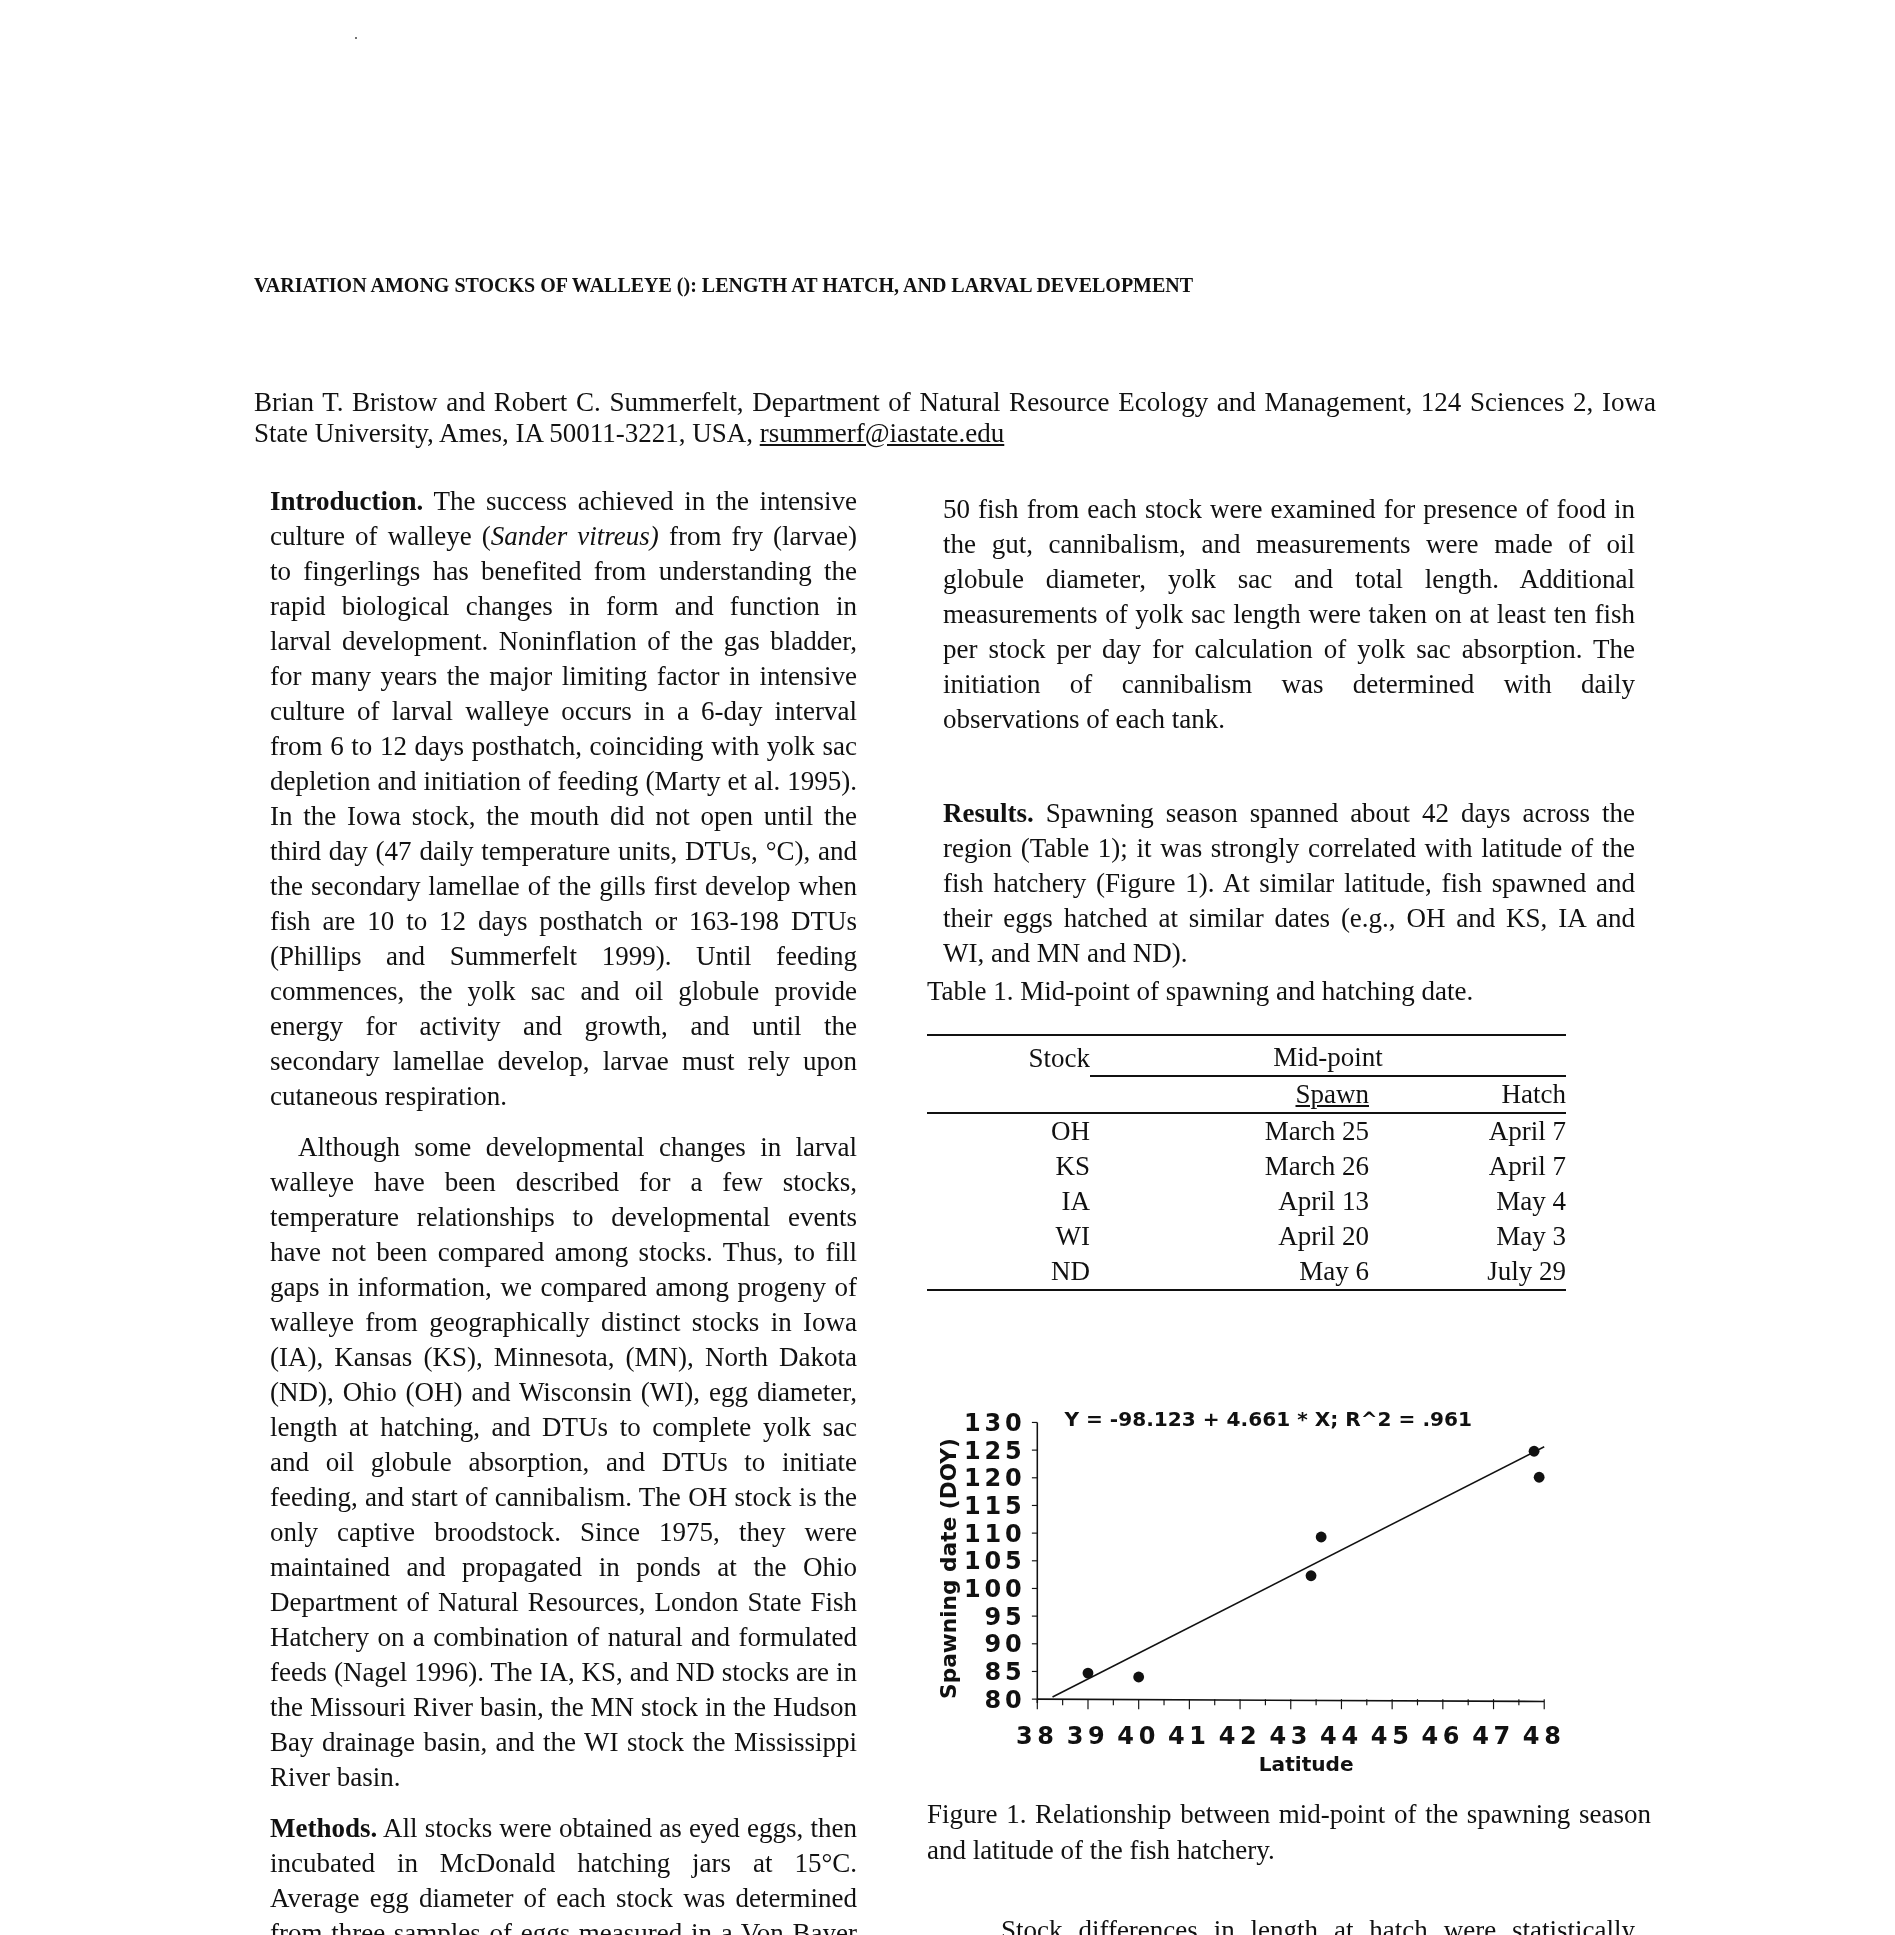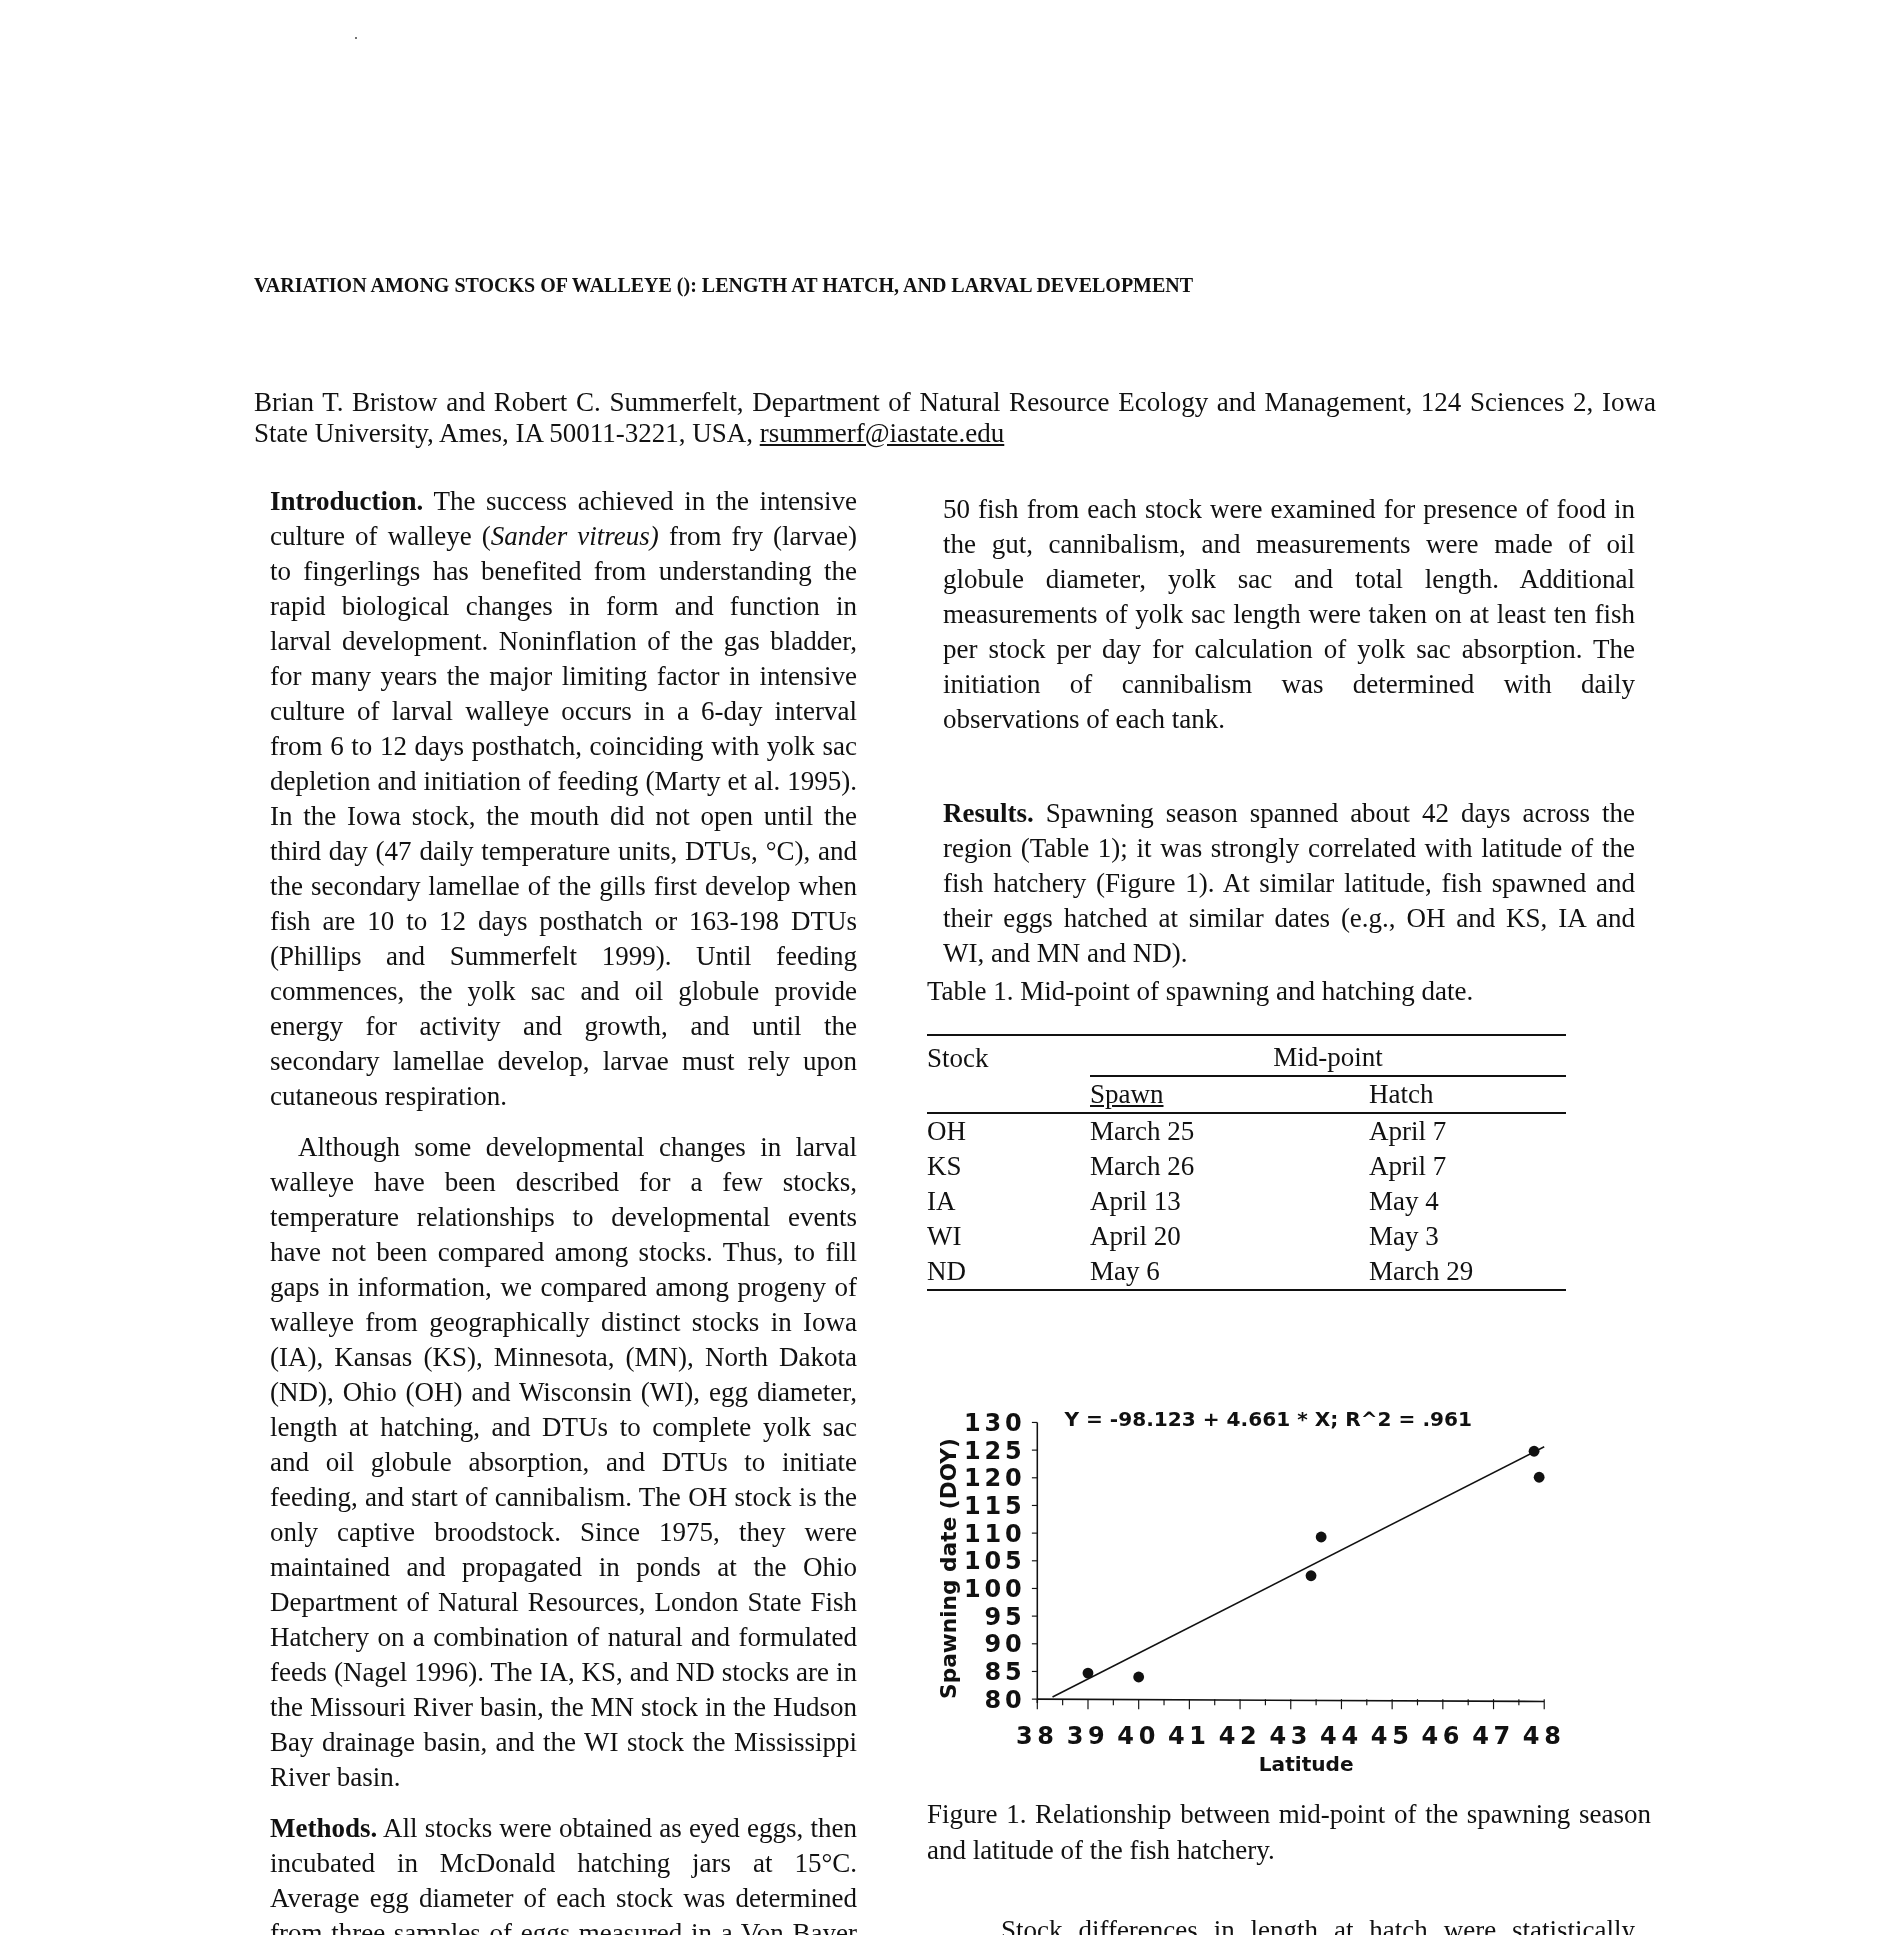--- a/index.html
+++ b/index.html
@@ -18,21 +18,21 @@
   .col .indent { text-indent: 28px; }
   .col .indent2 { text-indent: 58px; }
   .heading { font-weight: bold; }
   .it { font-style: italic; }
   .gap-md { height: 27px; }
 
   
   .tbl-caption { position: absolute; left: 927px; top: 976px; font-size: 27px; }
   table.t1 { position: absolute; left: 927px; top: 1034px; width: 639px;
              border-collapse: collapse; font-size: 27px; }
-  table.t1 td, table.t1 th { font-weight: normal; text-align: left; padding: 0; line-height: 35px; vertical-align: bottom; }
+  table.t1 td, table.t1 th { font-weight: normal; text-align: right; padding: 0; line-height: 35px; vertical-align: bottom; }
   table.t1 .toprule { border-top: 2.3px solid #111; }
   table.t1 .midrule { border-bottom: 2.3px solid #111; }
   table.t1 .botrule { border-bottom: 2.3px solid #111; }
   .spanline { border-bottom: 2.3px solid #111; text-align: center !important; margin-top: 8px; }
 
   
   #chart { position: absolute; left: 925px; top: 1347px; width: 658px; height: 445px; }
   #chart text { font-family: "DejaVu Sans", "Liberation Sans", sans-serif; font-weight: bold; fill: #111; }
 
   .fig-caption { position: absolute; left: 927px; top: 1796px; width: 724px;
@@ -93,21 +93,21 @@
           <td style="padding-left: 0px;">May 4</td>
         </tr>
         <tr>
           <td>WI</td>
           <td>April 20</td>
           <td style="padding-left: 0px; margin-top: 41px;">May 3</td>
         </tr>
         <tr class="botrule">
           <td>ND</td>
           <td>May 6</td>
-          <td style="padding-left: 0px;">March 29</td>
+          <td style="padding-left: 0px;">July 29</td>
         </tr>
       </tbody>
   </table>
 
   <svg id="chart" viewBox="0 0 1700 1150">
       <line x1="290" y1="195" x2="290" y2="920" stroke="#111" stroke-width="4"></line>
       <line x1="290" y1="910" x2="1600" y2="916" stroke="#111" stroke-width="4"></line>
       <line x1="276" y1="910" x2="290" y2="910" stroke="#111" stroke-width="3"></line>
       <text x="260" y="932" text-anchor="end" font-size="62" letter-spacing="10">80</text>
       <line x1="276" y1="838.5" x2="290" y2="838.5" stroke="#111" stroke-width="3"></line>

